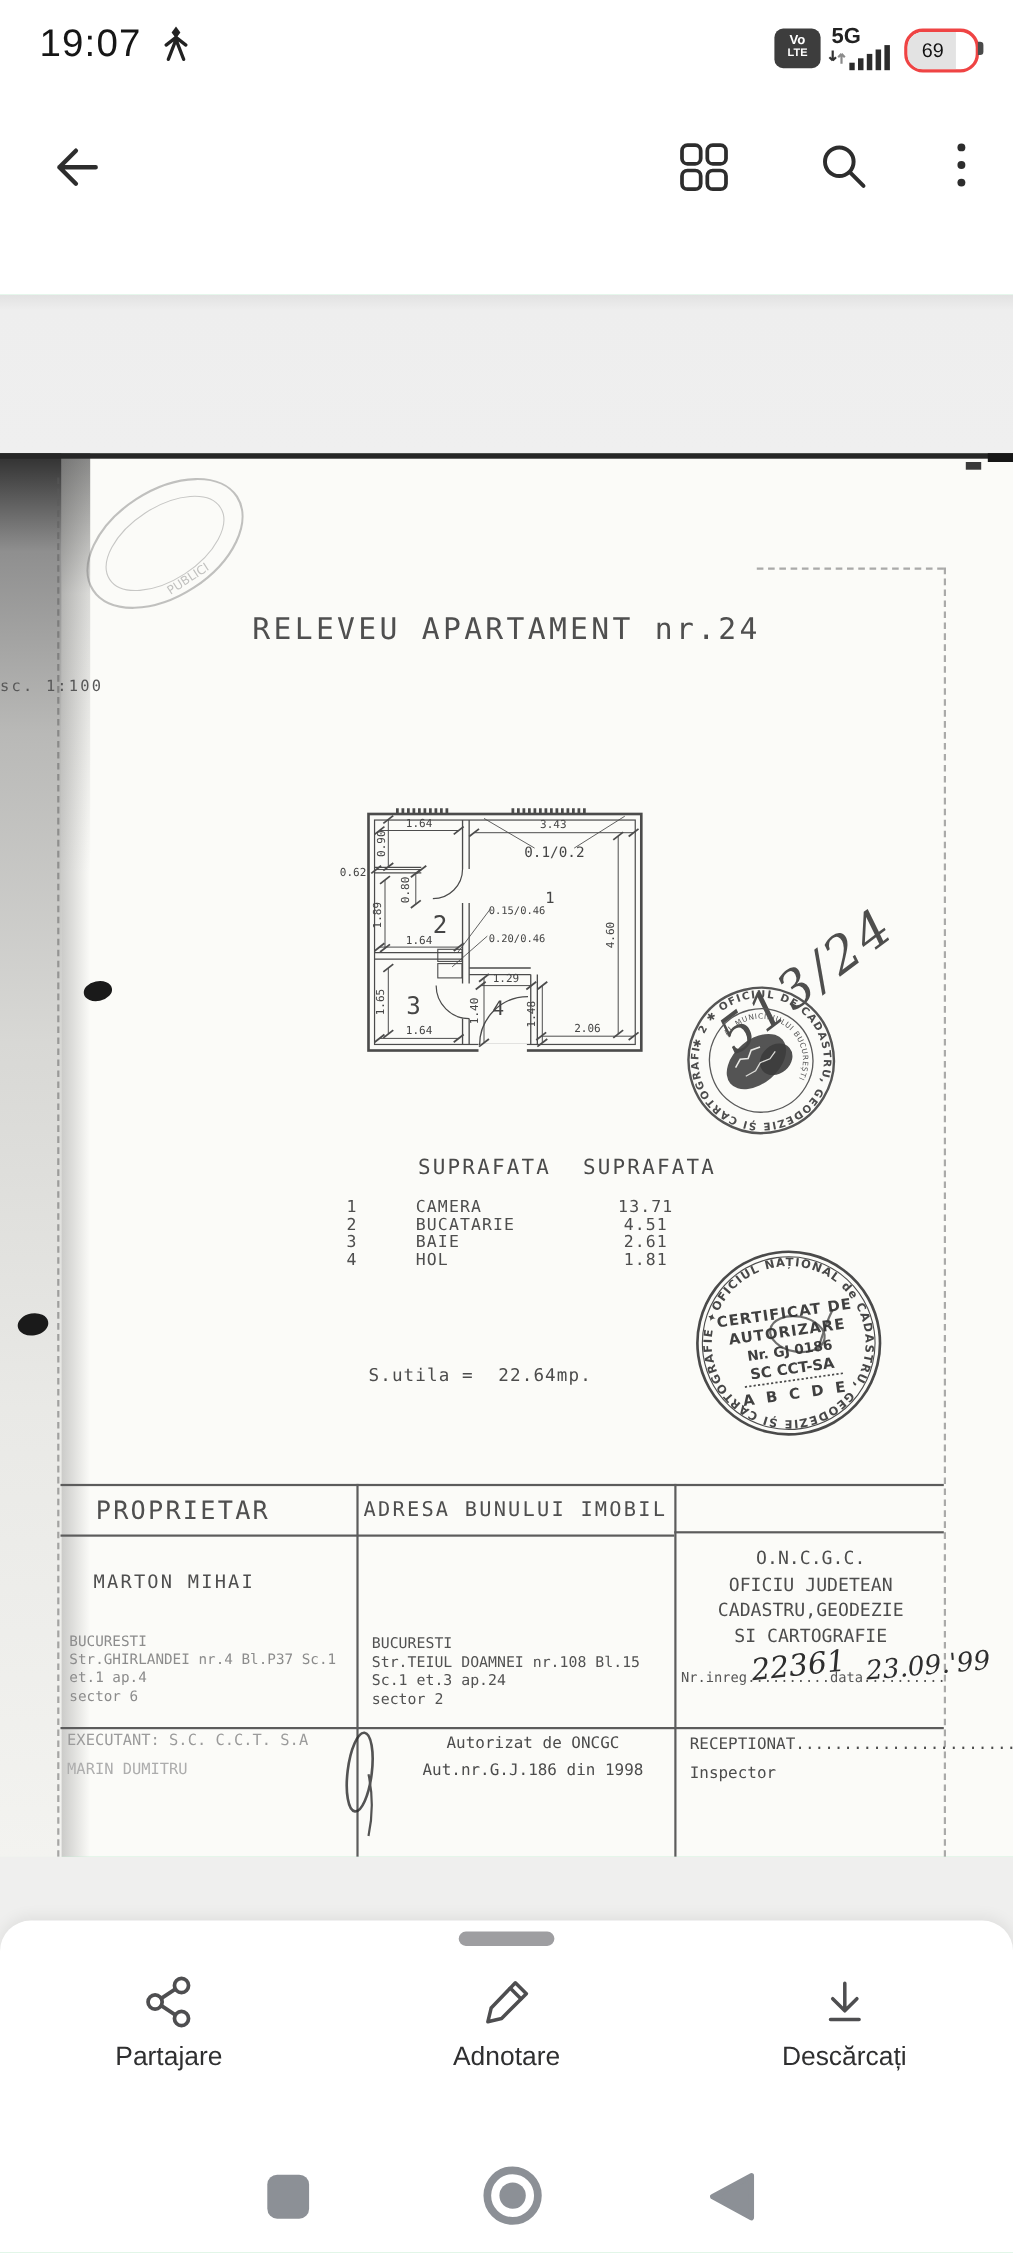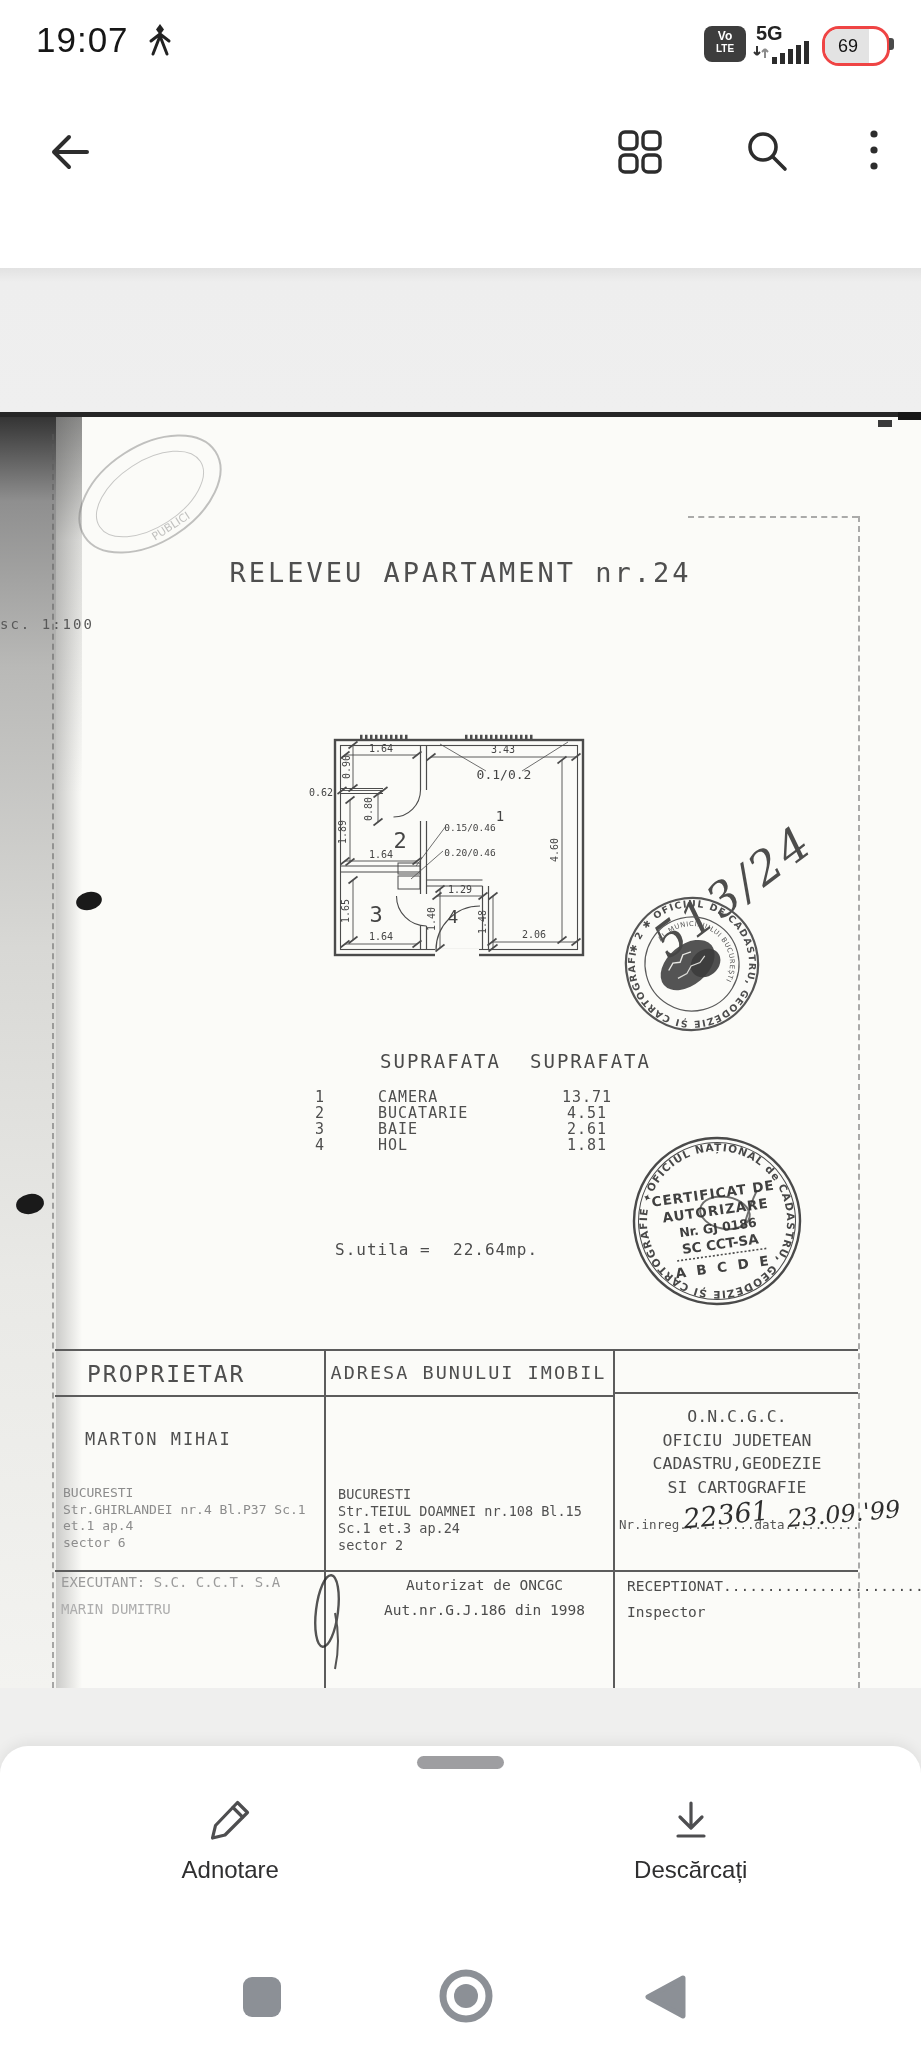--- a/index.html
+++ b/index.html
@@ -374,20 +374,31 @@
     </div>
   </div>
 
   <div id="belowgray"></div>
 
   <div id="sheet">
     <div class="pill"></div>
     <div id="actions">
       <div class="action">
         <svg width="52" height="52" viewBox="0 0 52 52">
+          <g stroke="#4e4e50" stroke-width="3.4" fill="none" stroke-linecap="round">
+            <circle cx="37" cy="11" r="6.4"></circle>
+              <circle cx="13" cy="26" r="6.4"></circle>
+              <circle cx="37" cy="41" r="6.4"></circle>
+            <path d="M19,22.5 L31,14.5 M19,29.5 L31,37.5"></path>
+          </g>
+        </svg>
+        <div class="lbl">Partajare</div>
+      </div>
+      <div class="action">
+        <svg width="52" height="52" viewBox="0 0 52 52">
           <g stroke="#4e4e50" stroke-width="3.2" fill="none" stroke-linecap="round" stroke-linejoin="round">
             <path d="M33.5,8.5 l10,10 L21,41 l-12.5,3 3,-12.5 Z"></path>
             <path d="M29,13.5 l9.5,9.5"></path>
           </g>
         </svg>
         <div class="lbl">Adnotare</div>
       </div>
       <div class="action">
         <svg width="52" height="52" viewBox="0 0 52 52">
           <g stroke="#4e4e50" stroke-width="3.2" fill="none" stroke-linecap="round" stroke-linejoin="round">

